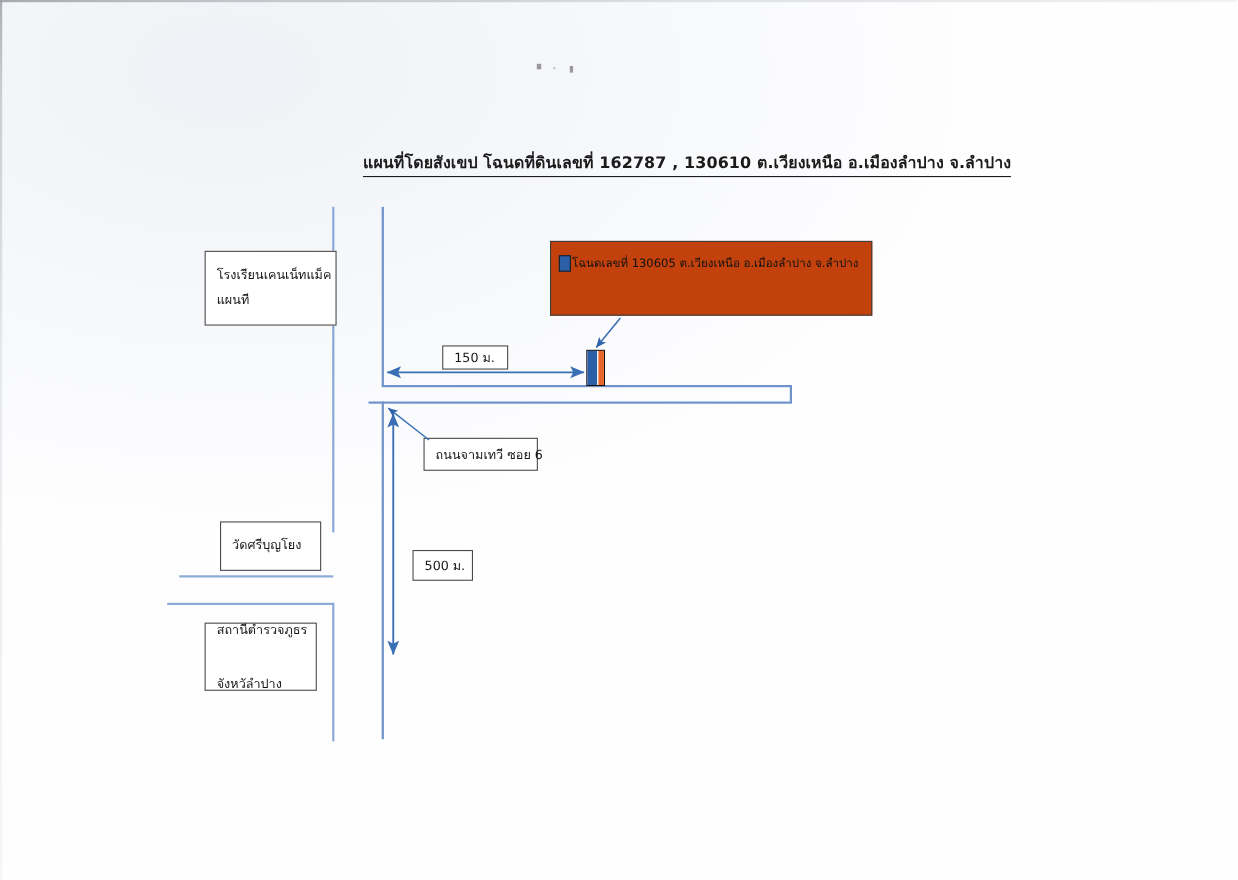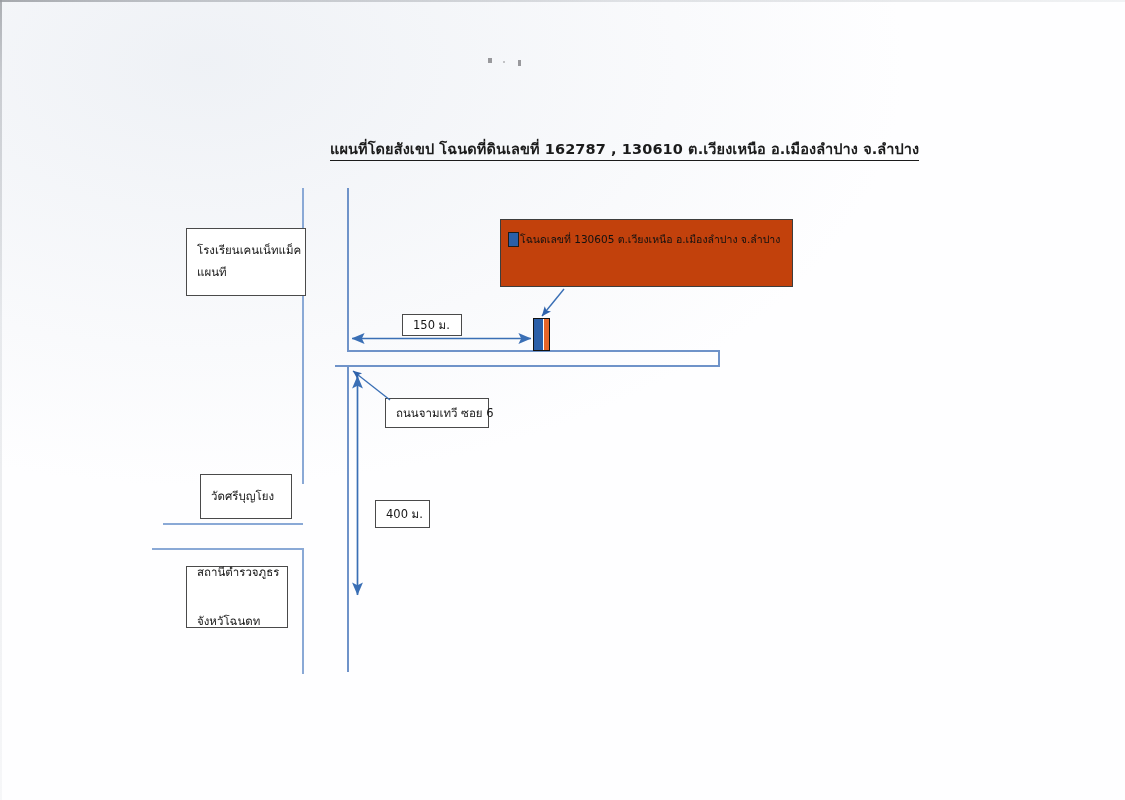--- a/index.html
+++ b/index.html
@@ -179,29 +179,29 @@
     <span class="line">โรงเรียนเคนเน็ทแม็ค</span>
     <span class="line">แผนที</span>
   </div>
 
   <div class="box center" id="box-temple" style="left:200px; top:474px; width:92px; height:45px;font-family:Liberation Serif, serif;">
     <span class="line">วัดศรีบุญโยง</span>
   </div>
 
   <div class="box" id="box-police" style="left:186px; top:566px; width:102px; height:62px;gap:27px;">
     <span class="line">สถานีตำรวจภูธร</span>
-    <span class="line">จังหวัโฉนดท</span>
+    <span class="line">จังหวัลำปาง</span>
   </div>
 
   <div class="box center" id="box-150m" style="left:402px; top:314px; width:60px; height:22px;">
     <span class="line">150 ม.</span>
   </div>
 
   <div class="box center" id="box-700m" style="left:375px; top:500px; width:55px; height:28px;">
-    <span class="line">400 ม.</span>
+    <span class="line">500 ม.</span>
   </div>
 
   <div class="box center" id="box-road" style="left:385px; top:398px; width:104px; height:30px;">
     <span class="line">ถนนจามเทวี ซอย 6</span>
   </div>
 
   <div id="legend">
     <div class="legend-row first">
       <span class="swatch" id="legend-swatch-1" style="background: rgb(43, 95, 168);"></span>
       <span class="legend-text">โฉนดเลขที่ 130605 ต.เวียงเหนือ อ.เมืองลำปาง จ.ลำปาง</span>

